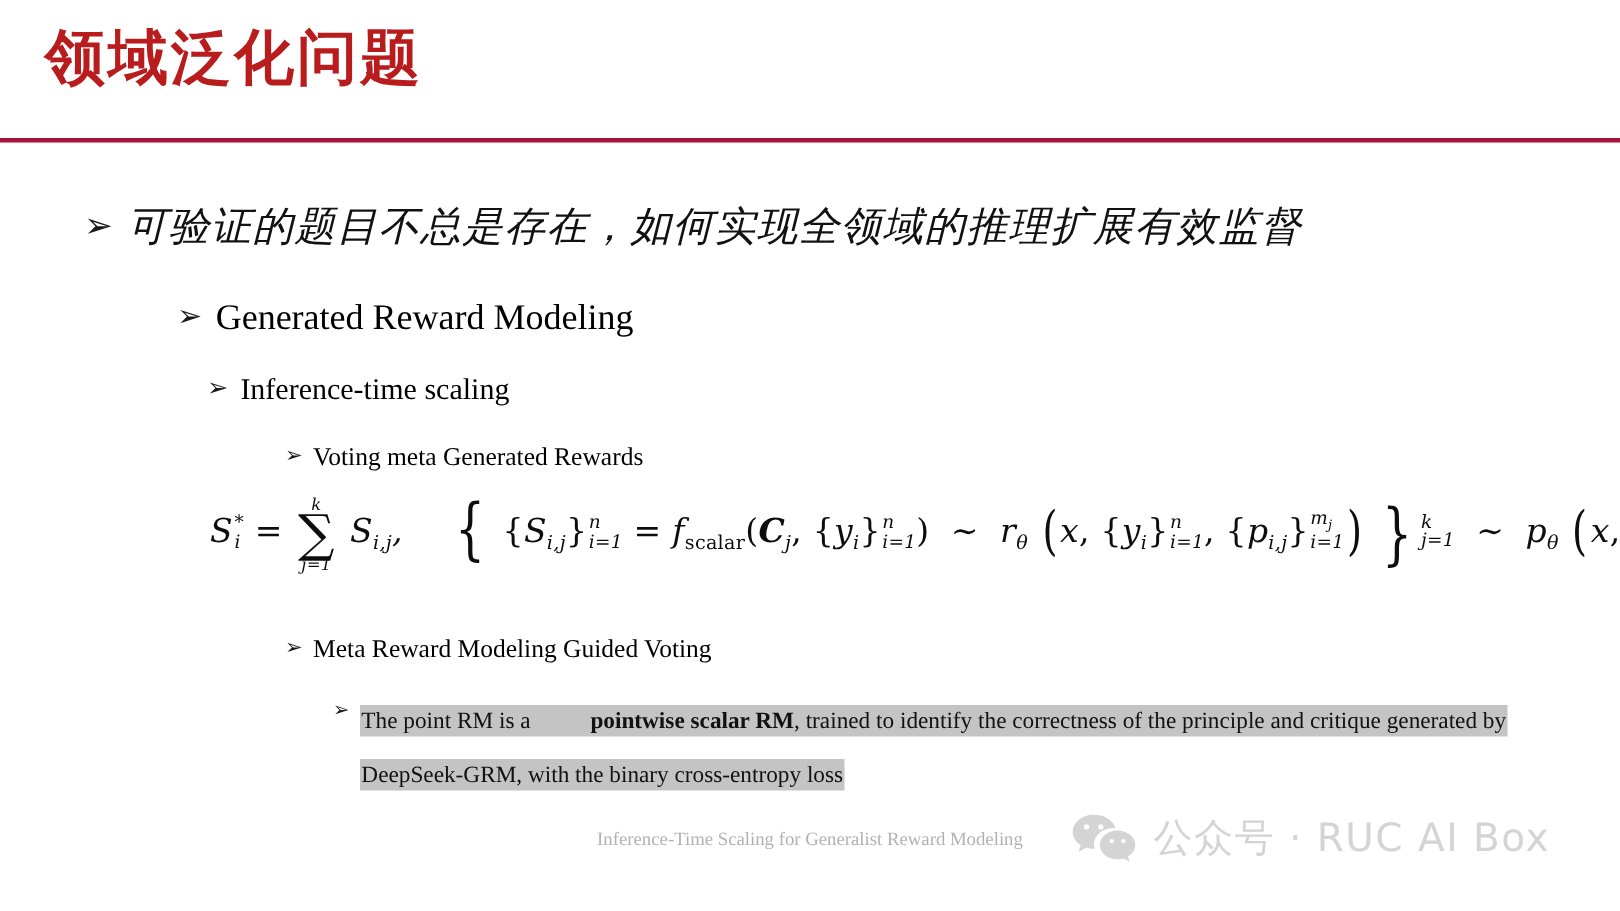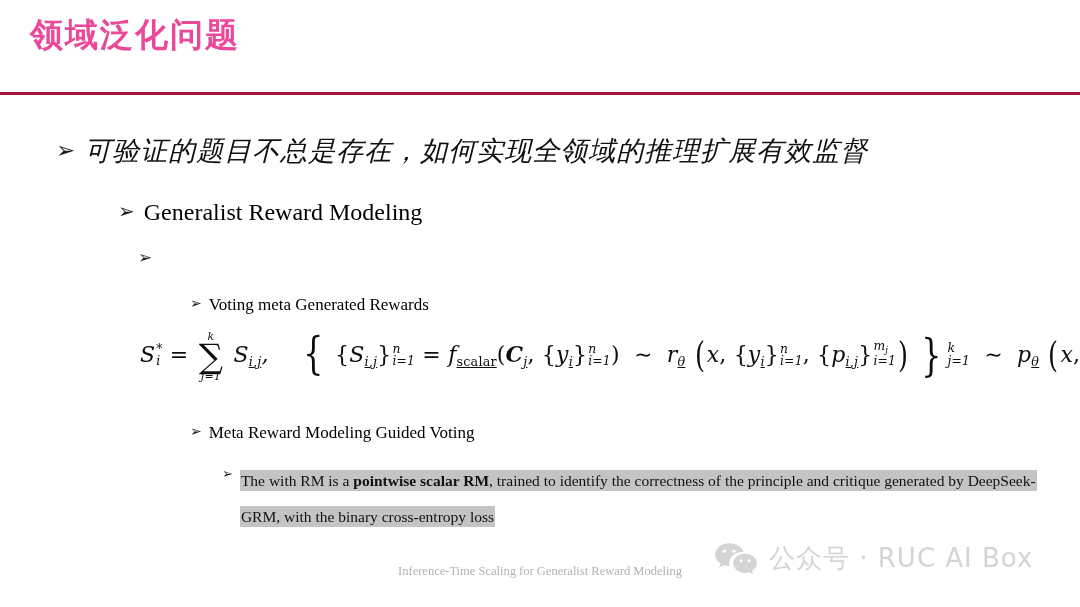--- a/index.html
+++ b/index.html
@@ -15,23 +15,23 @@
     position: relative;
   }
 
   
   .slide-title {
     position: absolute;
     left: 30px;
     top: 16px;
     font-family: "DejaVu Sans", "Liberation Sans", sans-serif;
     font-weight: bold;
-    font-size: 33px;
+    font-size: 40px;
     letter-spacing: 2px;
-    color: #ec4899;
+    color: #b91c1c;
     line-height: 1.15;
     white-space: nowrap;
   }
   .title-rule {
     position: absolute;
     left: 0;
     top: 92px;
     width: 1080px;
     height: 3px;
     background: #A5123C;
@@ -130,42 +130,42 @@
     font-size: 15.5px;
     line-height: 36px;
     color: #111;
   }
   .hl {
     background: #C4C4C4;
     padding: 2px 1px;
     box-decoration-break: clone;
     -webkit-box-decoration-break: clone;
   }
-  .hl b { font-weight: bold; }
+  .hl b { font-weight: bold; margin-left: 36px; }
 
   
   .formula {
     position: absolute;
     left: 140px;
     top: 330px;
     font-size: 22px;
     color: #0d0d0d;
     font-family: "DejaVu Serif", "Liberation Serif", serif;
     white-space: nowrap;
     letter-spacing: 0.2px;
   }
   .formula i, .formula .it { font-style: italic; }
   .fr { font-style: normal; }
   .sub, .sup {
     font-size: 0.58em;
     font-style: italic;
     position: relative;
     line-height: 0;
   }
-  .sub { top: 0.38em; text-decoration: underline; }
+  .sub { top: 0.38em; }
   .subsup {
     display: inline-block;
     font-size: 0.56em;
     font-style: italic;
     line-height: 1.02;
     vertical-align: -0.30em;
     text-align: left;
     margin-left: 1px;
   }
   .subsup span { display: block; }
@@ -211,21 +211,21 @@
   }
   .rbrace-wrap .subsup { vertical-align: -0.05em; }
   .sp { display: inline-block; width: 16px; }
   .sp-s { display: inline-block; width: 7px; }
 
   
   .footer-caption {
     position: absolute;
     left: 0;
     right: 0;
-    top: 564px;
+    top: 552px;
     text-align: center;
     font-size: 12.5px;
     color: #b2b2b2;
     font-family: "Liberation Serif", "DejaVu Serif", serif;
   }
 
   .brand {
     position: absolute;
     left: 714px;
     top: 541px;
@@ -248,25 +248,26 @@
 <div class="slide-title">领域泛化问题</div>
 <div class="title-rule"></div>
 
 <div class="bullet-row lvl1">
   <span class="arrow">➢</span>
   <span class="txt">可验证的题目不总是存在，如何实现全领域的推理扩展有效监督</span>
 </div>
 
 <div class="bullet-row lvl2">
   <span class="arrow">➢</span>
-  <span class="txt">Generalist Reward Modeling</span>
+  <span class="txt">Generated Reward Modeling</span>
 </div>
 
 <div class="bullet-row lvl3">
   <span class="arrow">➢</span>
+  <span class="txt">Inference-time scaling</span>
 </div>
 
 <div class="bullet-row lvl4">
   <span class="arrow">➢</span>
   <span class="txt">Voting meta Generated Rewards</span>
 </div>
 
 <div class="formula">
   <span class="it">S</span><span class="subsup"><span>*</span><span>i</span></span>
   <span class="fr"> = </span>
@@ -286,21 +287,21 @@
   <span class="paren">(</span><span class="it">x</span><span class="fr">, {</span><span class="paren">)</span>
 </div>
 
 <div class="bullet-row lvl4 lvl4b">
   <span class="arrow">➢</span>
   <span class="txt">Meta Reward Modeling Guided Voting</span>
 </div>
 
 <div class="lvl5">
   <span class="arrow">➢</span>
-  <span class="hl-block"><span class="hl"><span>The with RM is a </span><b>pointwise scalar RM</b><span>, trained to identify the correctness of the principle and critique generated by DeepSeek-GRM, with the binary cross-entropy loss</span></span></span>
+  <span class="hl-block"><span class="hl"><span>The point RM is a </span><b>pointwise scalar RM</b><span>, trained to identify the correctness of the principle and critique generated by DeepSeek-GRM, with the binary cross-entropy loss</span></span></span>
 </div>
 
 <div class="brand">
   <span>
     <svg class="wechat-icon" viewBox="0 0 44 34" xmlns="http://www.w3.org/2000/svg">
       <g fill="#d4d4d4">
         <path d="M15.2 1.2C7.4 1.2 1.2 6.3 1.2 12.6c0 3.6 2.1 6.8 5.3 8.9l-1.4 4.3 5-2.6c1.5.4 3.1.7 4.8.7h.8c-.3-.9-.4-1.9-.4-2.9 0-6.1 6-11 13.4-11h.9C28.5 5.4 22.5 1.2 15.2 1.2z"></path>
         <circle cx="10.4" cy="9.3" r="1.75" fill="#ffffff"></circle>
         <circle cx="19.9" cy="9.3" r="1.75" fill="#ffffff"></circle>
         <path d="M42.8 21.3c0-5.3-5.3-9.6-11.8-9.6s-11.8 4.3-11.8 9.6 5.3 9.6 11.8 9.6c1.4 0 2.7-.2 4-.6l4.2 2.2-1.2-3.6c2.8-1.8 4.8-4.5 4.8-7.6z"></path>

